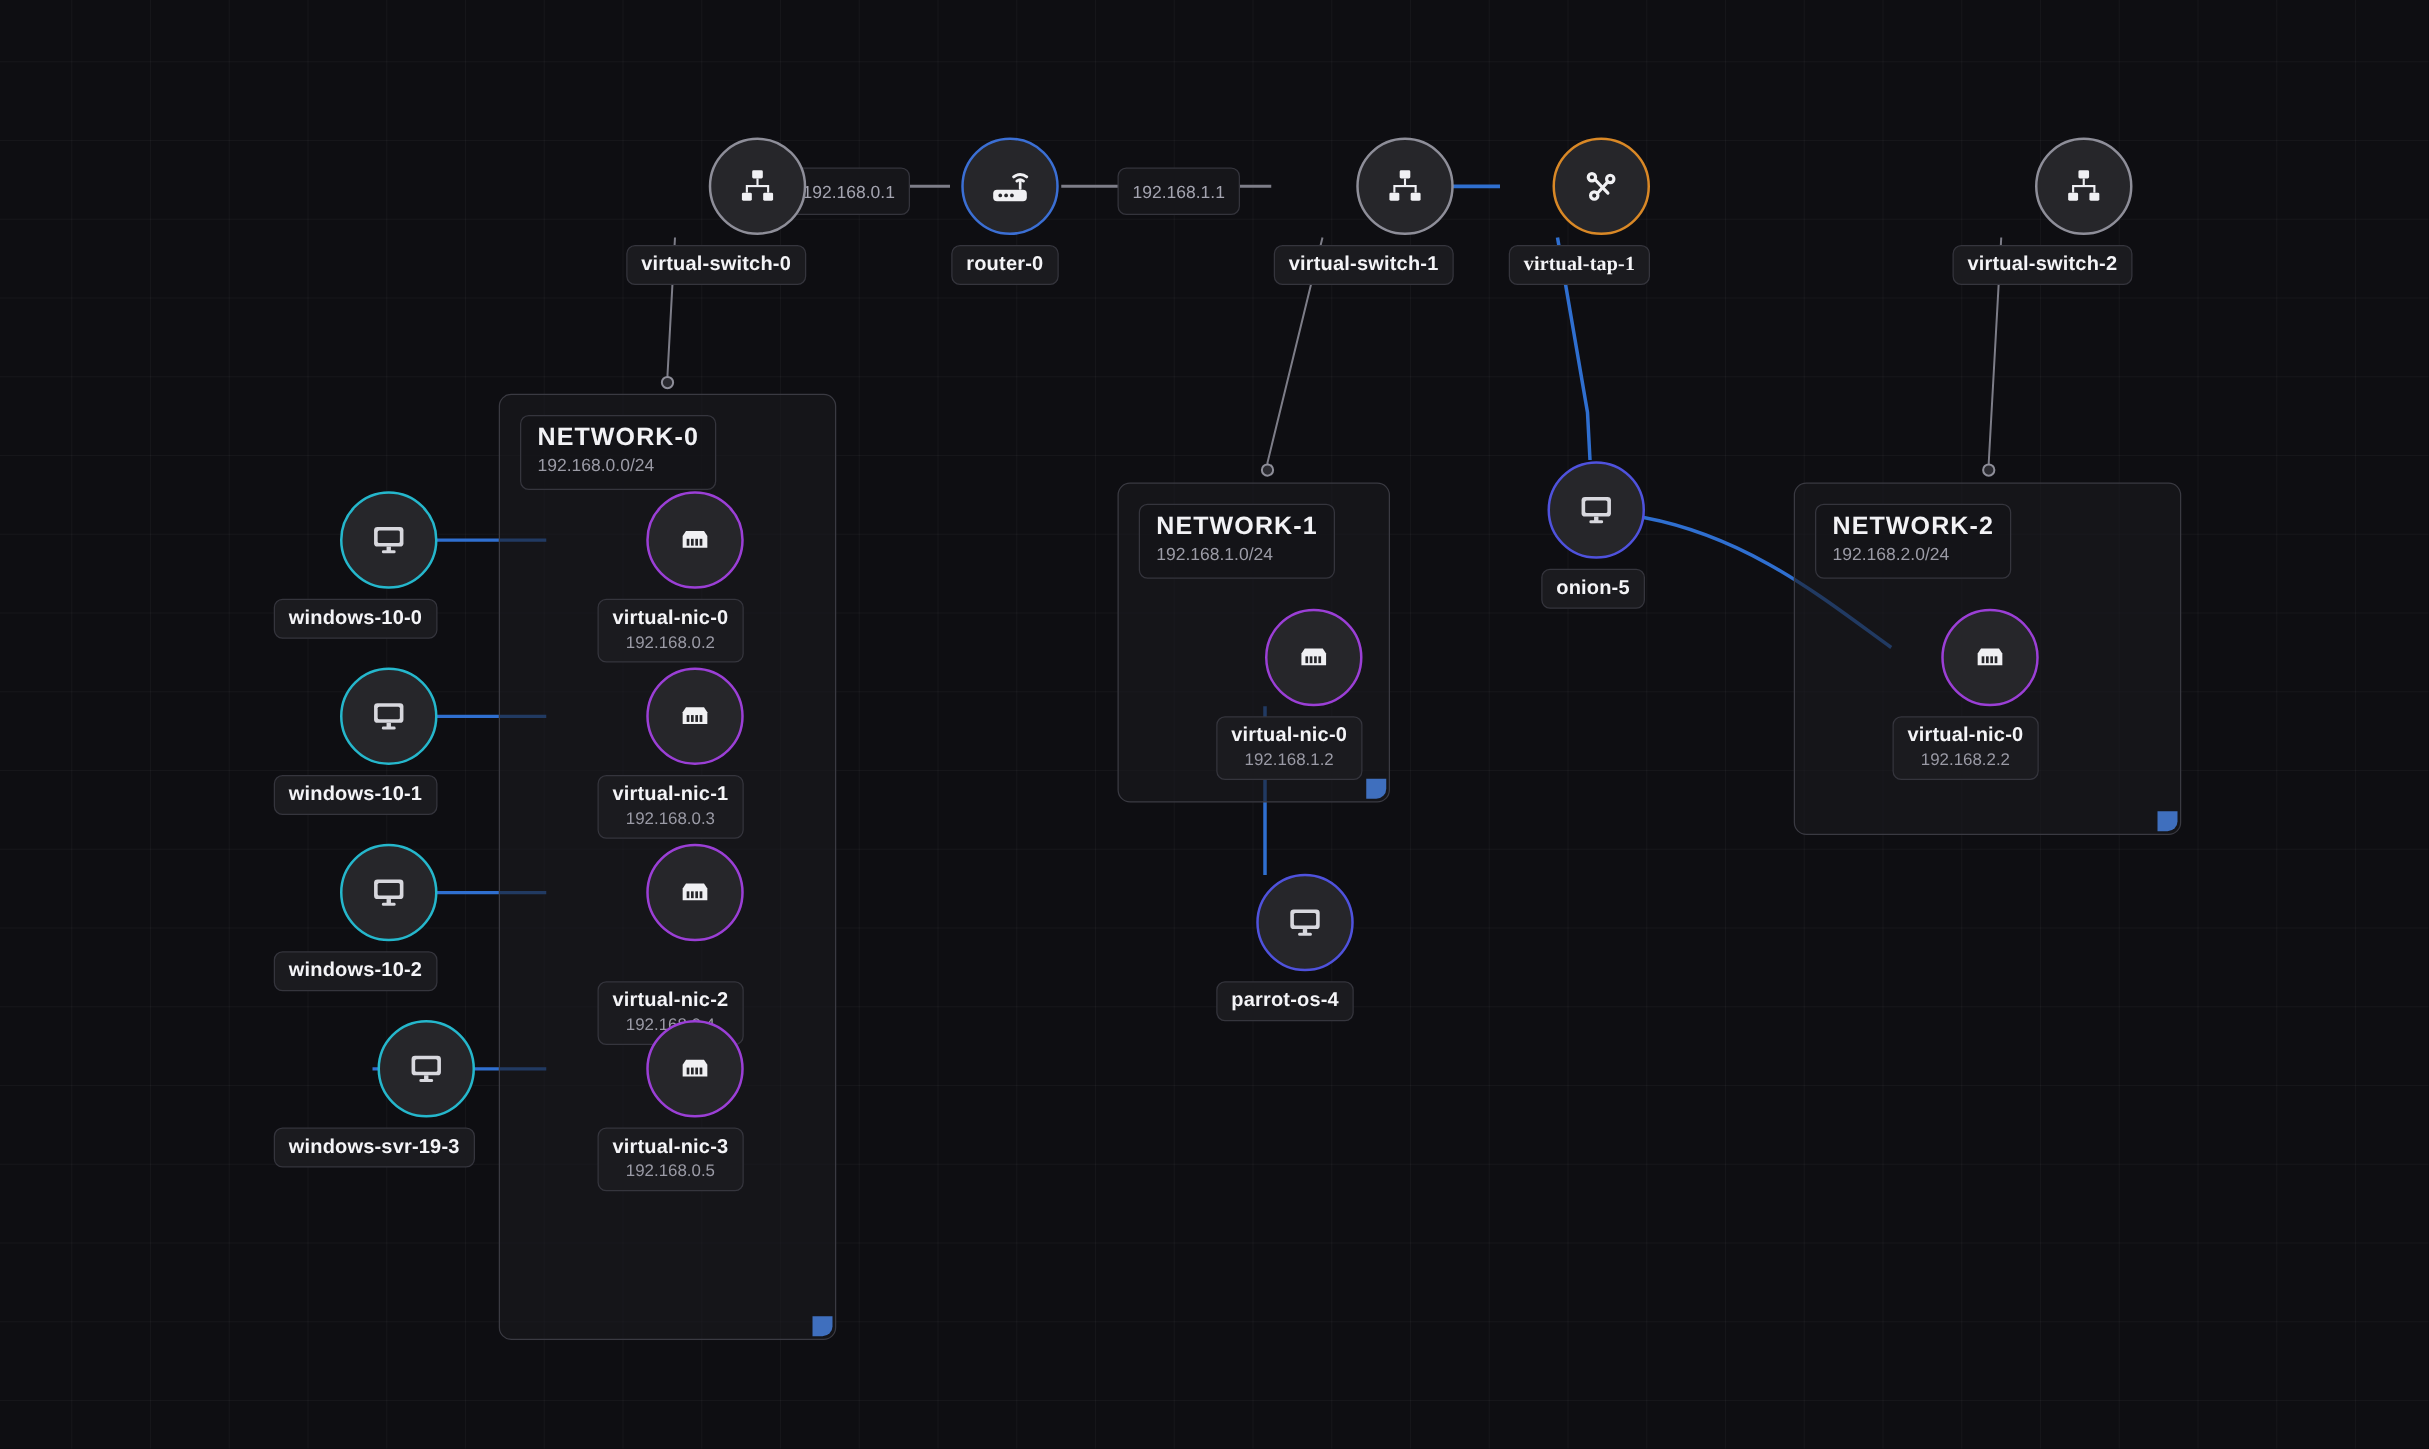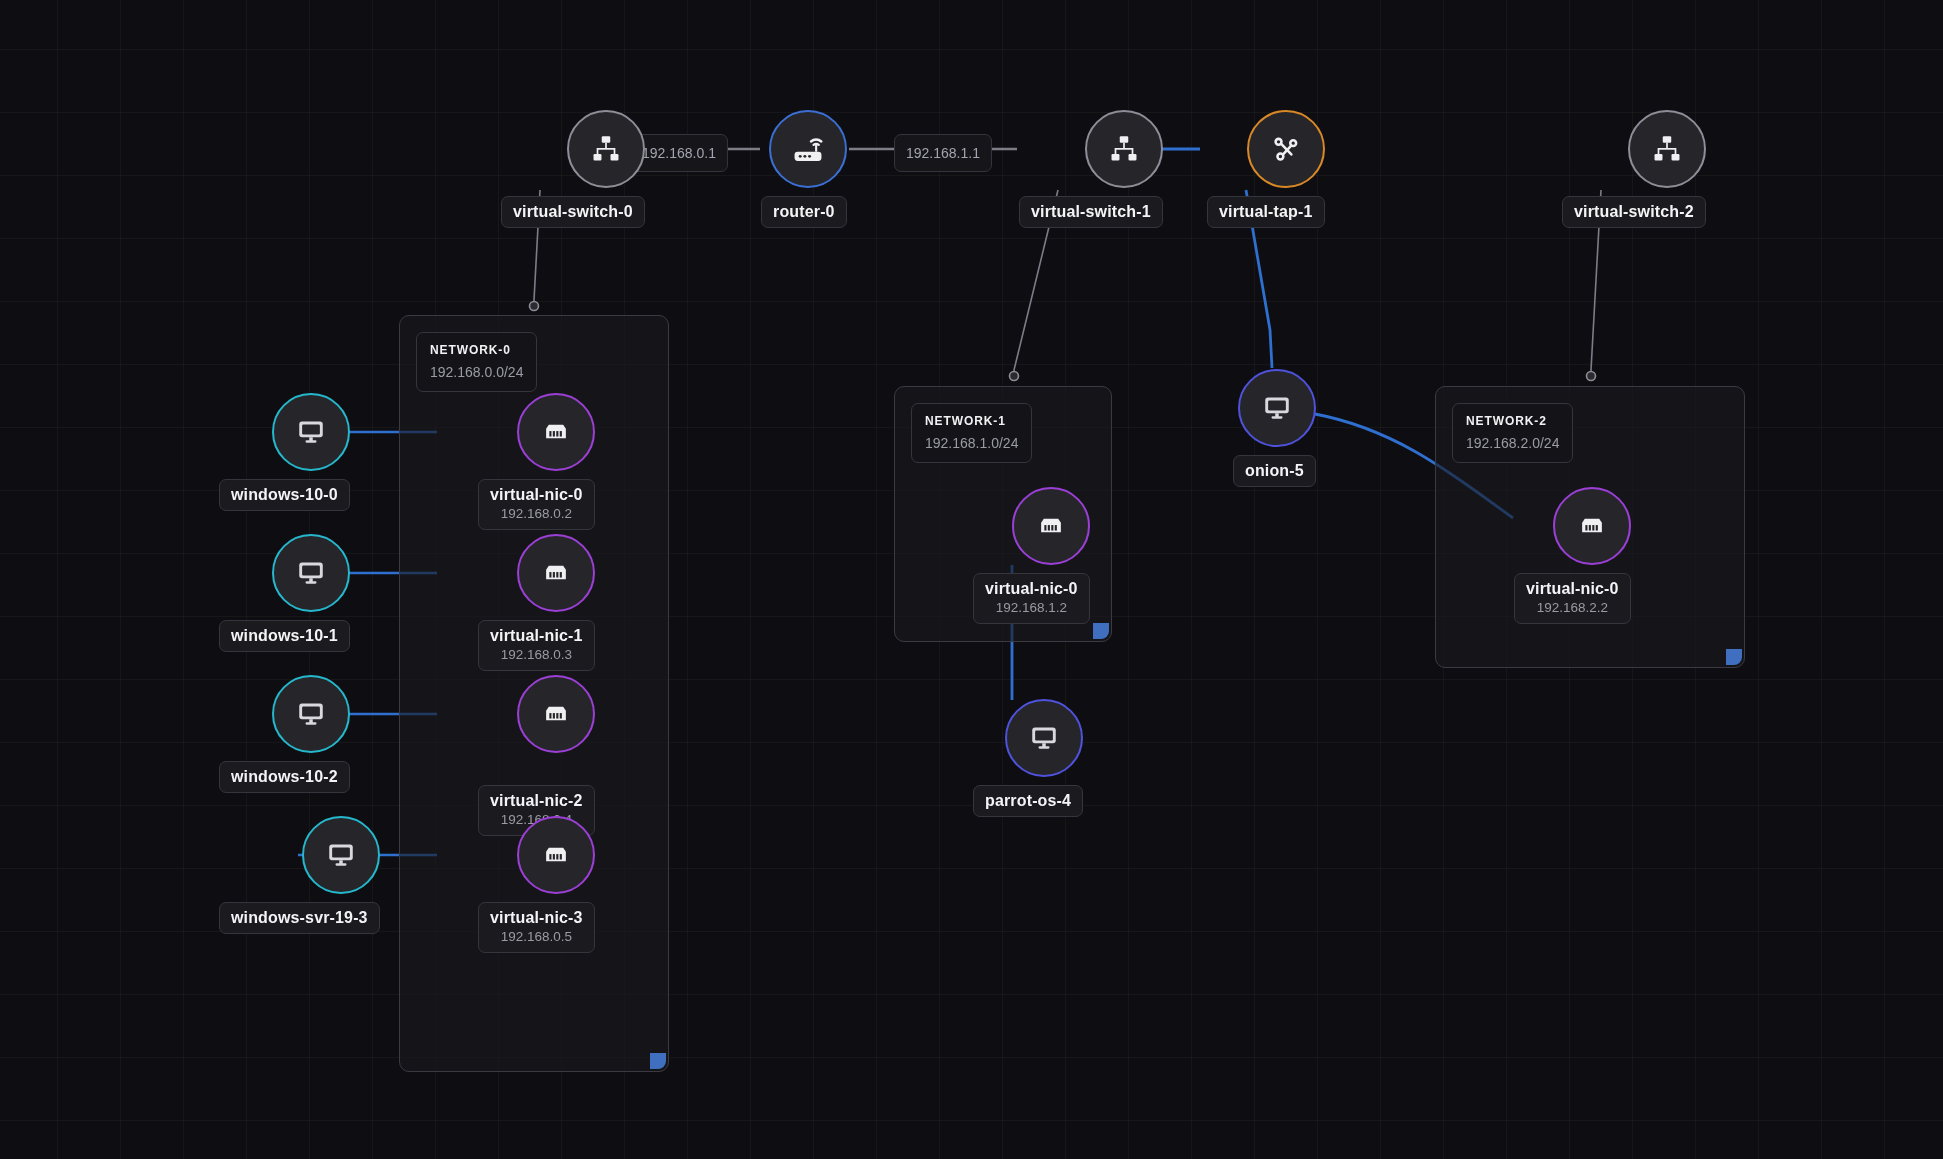--- a/index.html
+++ b/index.html
@@ -38,21 +38,21 @@
     position: absolute;
     left: 16px; top: 16px;
     background: rgba(20,20,24,0.55);
     border: 1px solid #35353d;
     border-radius: 7px;
     padding: 7px 13px 9px 13px;
     min-width: 118px;
   }
   .net-title {
     color: #f2f2f5;
-    font-size: 12px;
+    font-size: 20px;
     font-weight: 700;
     letter-spacing: 0.9px;
     line-height: 21px;
     white-space: nowrap;
   }
   .net-cidr {
     color: #9b9ba6;
     font-size: 14px;
     line-height: 19px;
     margin-top: 2px;
@@ -236,21 +236,21 @@
         <rect x="6" y="11.3" width="12" height="1.2"></rect>
         <rect x="5.4" y="11.3" width="1.2" height="4.3"></rect>
         <rect x="17.4" y="11.3" width="1.2" height="4.3"></rect>
       </svg>
     </div>
     <div class="label">
       <div class="label-name">virtual-switch-1</div>
     </div>
   </div>
 
-  <div class="node" style="left:1207px; top:110px;">
+  <div class="node" style="left:1207px; top:110px;font-family:Liberation Serif, serif;">
     <div class="ring orange">
       <svg width="32" height="32" viewBox="0 0 24 24" fill="none" stroke="#f0f0f3" stroke-width="1.9" stroke-linecap="round" stroke-linejoin="round">
         <circle cx="6.4" cy="6.6" r="2.2" fill="#26262a"></circle>
         <circle cx="17.4" cy="7.6" r="2.2" fill="#26262a"></circle>
         <circle cx="7.8" cy="17.6" r="2.2" fill="#26262a"></circle>
         <path d="M8.4 8.1 L16 16.1"></path>
         <path d="M15.9 9.4 L10 15.9"></path>
       </svg>
     </div>
     <div class="label">

